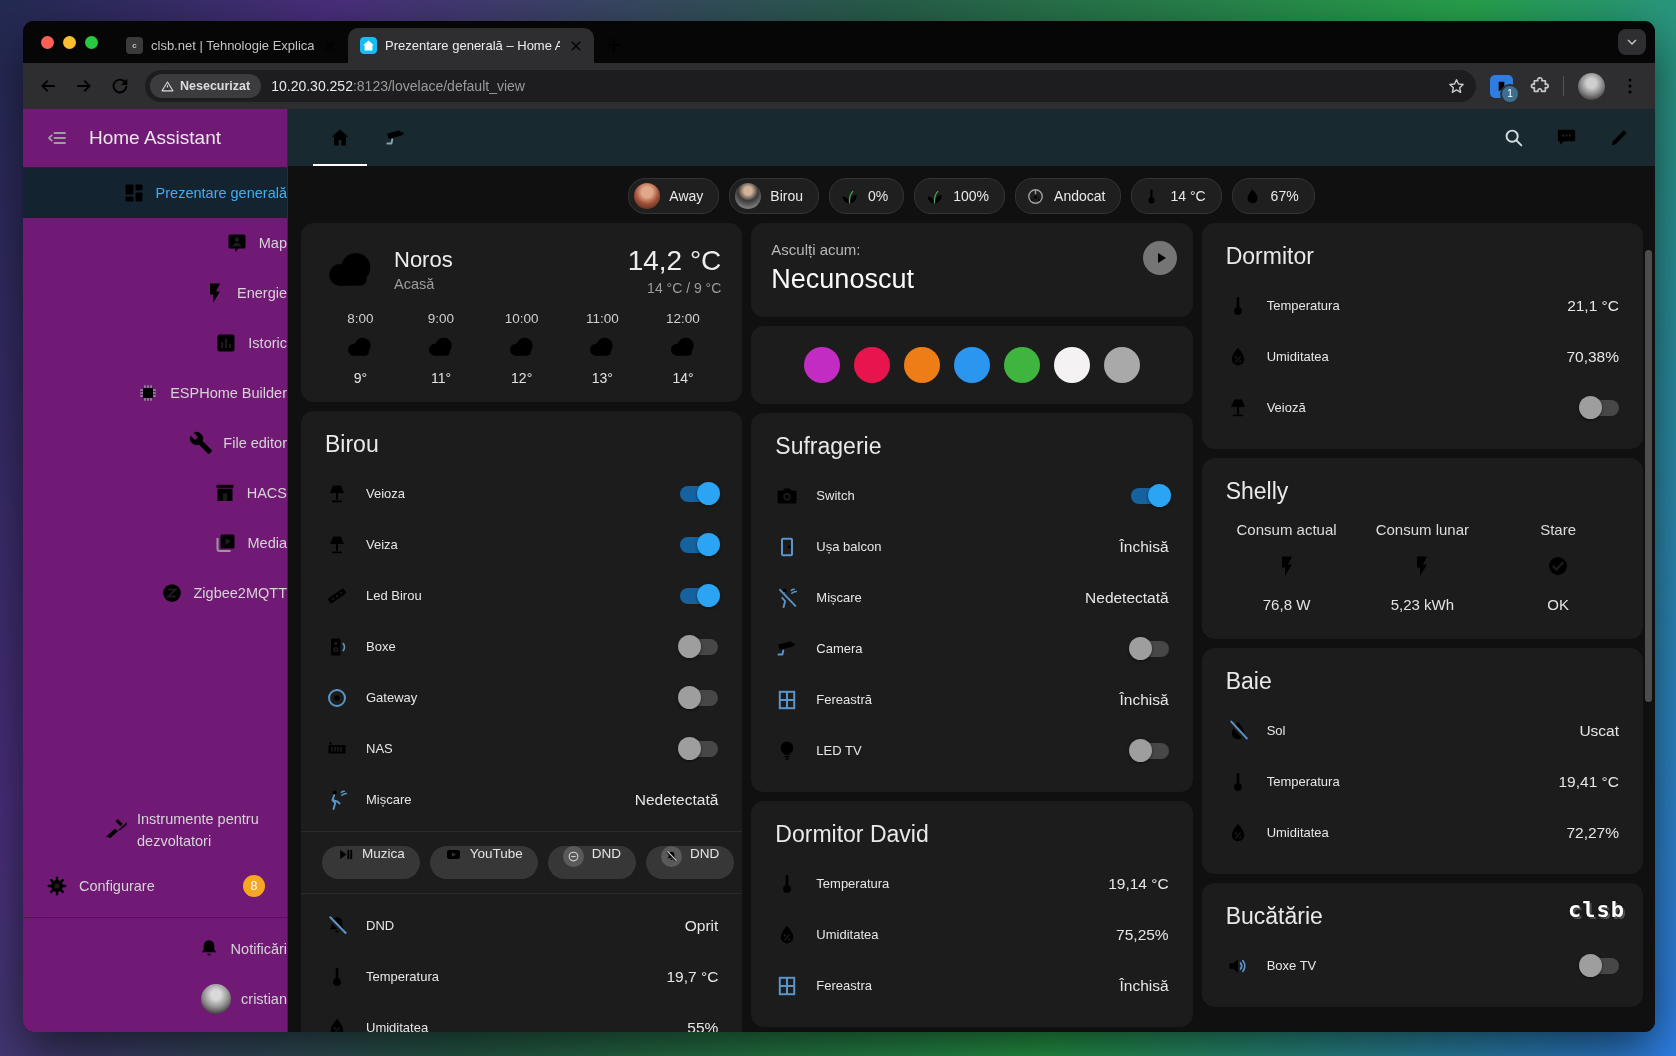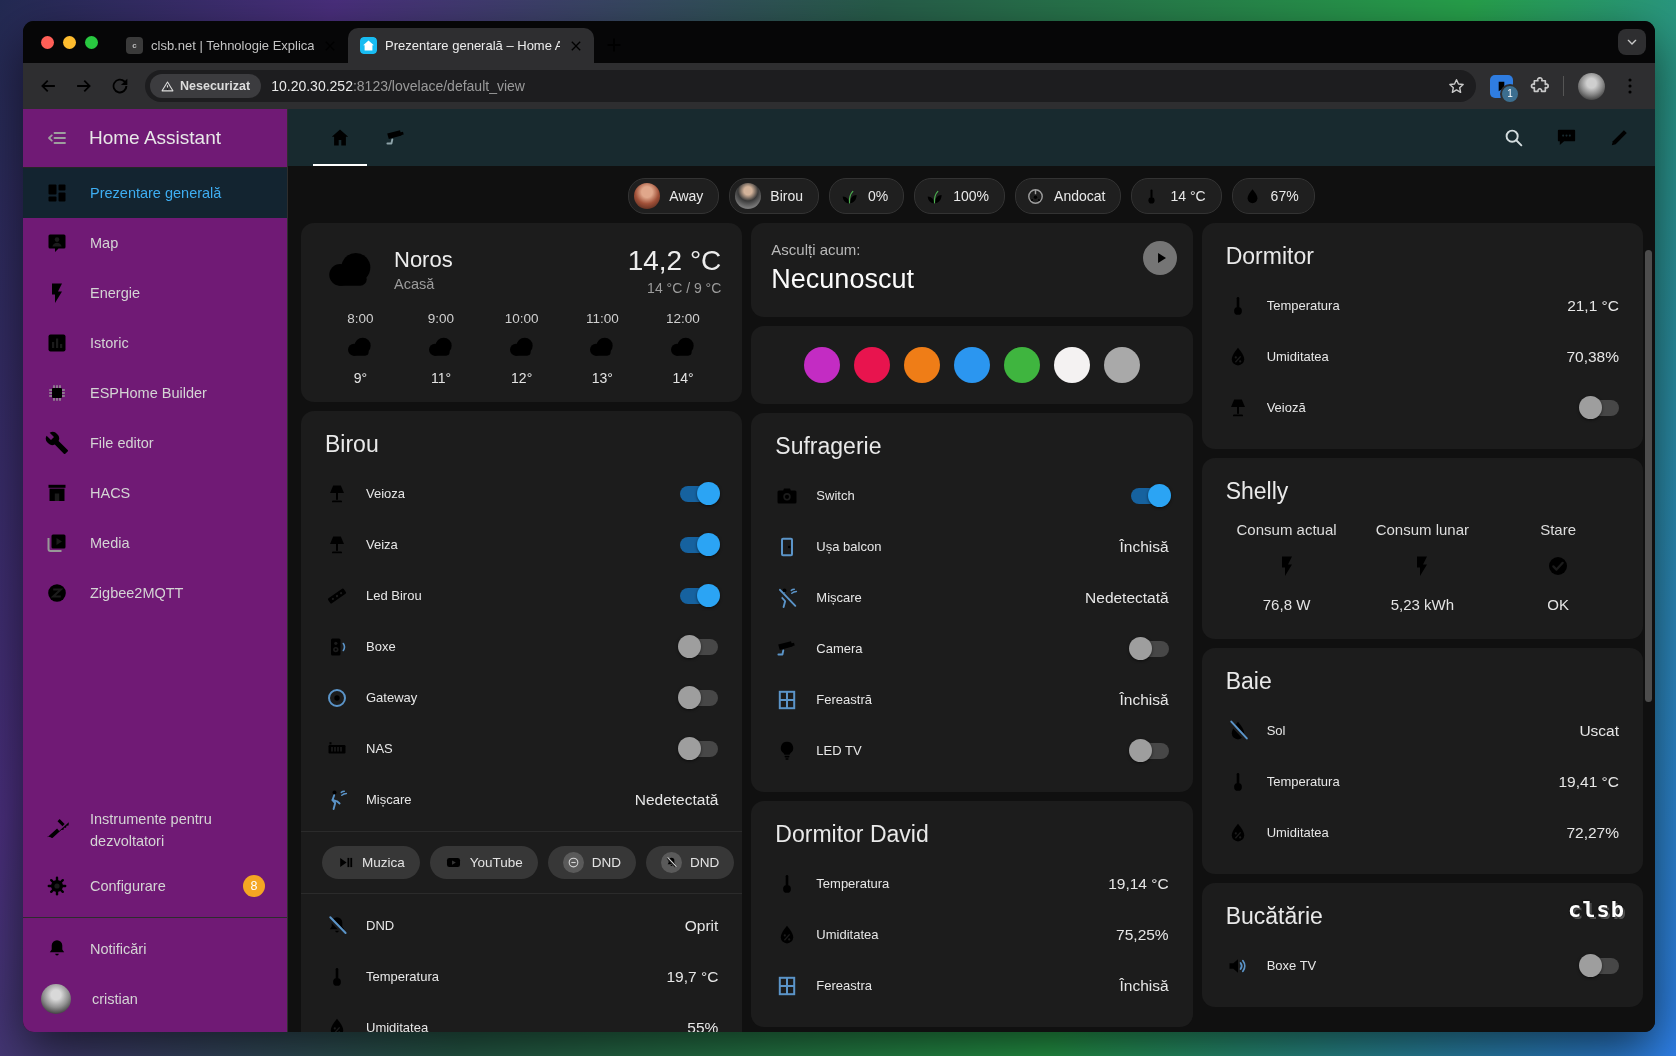--- a/index.html
+++ b/index.html
@@ -38,21 +38,21 @@
     width:16px;height:16px;border-radius:50%;display:flex;align-items:center;justify-content:center;border:2px solid #2e2e30;}
   .sep{width:1px;height:20px;background:#555;}
   .bavatar{width:27px;height:27px;border-radius:50%;
     background:radial-gradient(circle at 50% 38%,#cfcfcf 22%,#8a8a8a 52%,#454545 78%);}
   
   .app{display:flex;height:923px;}
   .sidebar{width:264px;background:#701a75;border-right:1px solid #2d2d2d;display:flex;flex-direction:column;flex:0 0 auto;}
   .sb-head{height:58px;display:flex;align-items:center;gap:20px;padding-left:22px;flex:0 0 auto;border-bottom:1px solid #262626;}
   .sb-head .i{color:#9e9e9e;}
   .sb-title{font-size:19px;color:#e8e8e8;}
-  .sb-item{height:50px;display:flex;align-items:center;gap:21px;padding-left:22px;color:#d4d4d4;font-size:14.5px;position:relative;}
+  .sb-item{height:50px;display:flex;align-items:center;gap:10px;padding-left:22px;color:#d4d4d4;font-size:14.5px;position:relative;justify-content:flex-end;}
   .sb-item .i{color:#989898;flex:0 0 auto;}
   .sb-item.active{background:#132430;color:#3eaef2;}
   .sb-item.active .i{color:#2e9fe8;}
   .sb-spacer{flex:1;}
   .sb-item.two{height:62px;line-height:1.55;}
   .sb-item.two span{width:150px;}
   .badge{margin-left:auto;margin-right:22px;background:#f5a623;color:#fff;width:22px;height:22px;border-radius:50%;
     font-size:12.5px;display:flex;align-items:center;justify-content:center;}
   .sb-div{height:1px;background:#2d2d2d;margin:6px 0;}
   .uavatar{width:30px;height:30px;border-radius:50%;margin-left:-4px;
@@ -106,21 +106,21 @@
   .mlabel{font-size:15px;color:#b9b9b9;margin:2px 0 6px 3px;}
   .mtrack{font-size:27px;color:#fbfbfb;margin-left:3px;}
   .playbtn{position:absolute;right:16px;top:18px;width:34px;height:34px;border-radius:50%;background:#757575;
     display:flex;align-items:center;justify-content:center;color:#fff;}
   .playbtn svg{width:20px;height:20px;margin-left:2px;}
   
   .palette{display:flex;justify-content:center;gap:14px;padding:11px 0;}
   .dot{width:36px;height:36px;border-radius:50%;}
   
   .mchips{display:flex;gap:10px;padding:8px 4px;}
-  .mchip{height:33px;border-radius:17px;background:#373737;display:flex;align-items:center;gap:8px;
+  .mchip{height:33px;border-radius:17px;background:#373737;display:flex;gap:8px;
     padding:0 15px;color:#e3e3e3;font-size:13.5px;}
   .mchip .i{width:17px;height:17px;color:#cfcfcf;}
   .mchip .av{width:21px;height:21px;border-radius:50%;background:#5a5a5a;display:flex;align-items:center;justify-content:center;color:#d6d6d6;}
   .mchip .av svg{width:13px;height:13px;}
   
   .shgrid{display:grid;grid-template-columns:1fr 1fr 1fr;text-align:center;padding:6px 0 10px;}
   .shlabel{font-size:15px;color:#dedede;}
   .shic{width:24px;height:24px;margin:16px auto 14px;}
   .shval{font-size:15px;color:#e3e3e3;}
   .clsb{position:absolute;right:18px;top:14px;color:#fff;font-weight:bold;font-size:22px;letter-spacing:1px;

